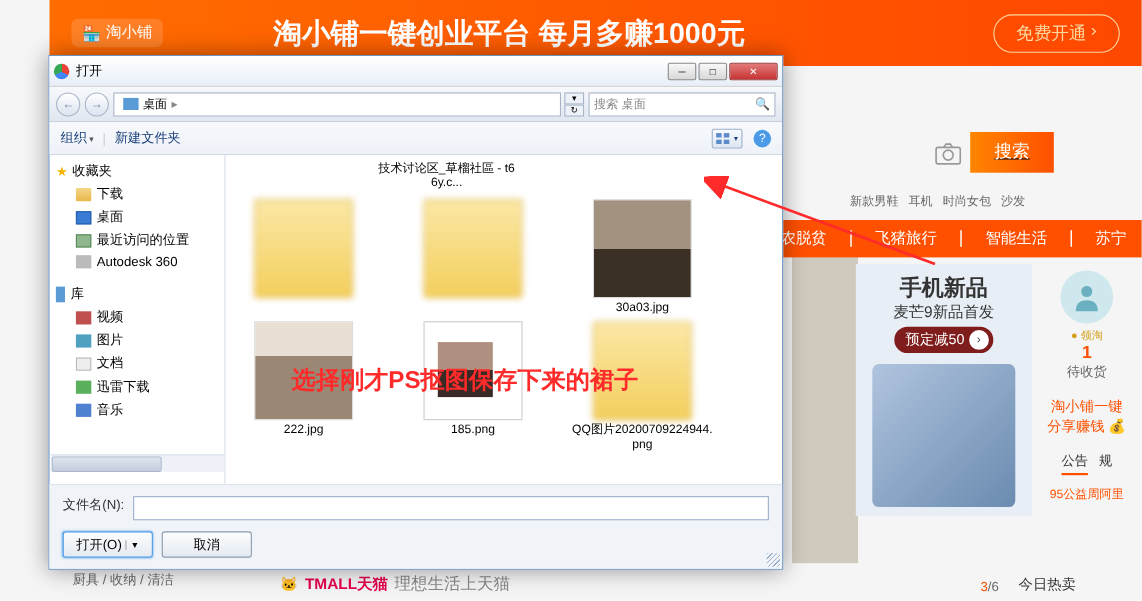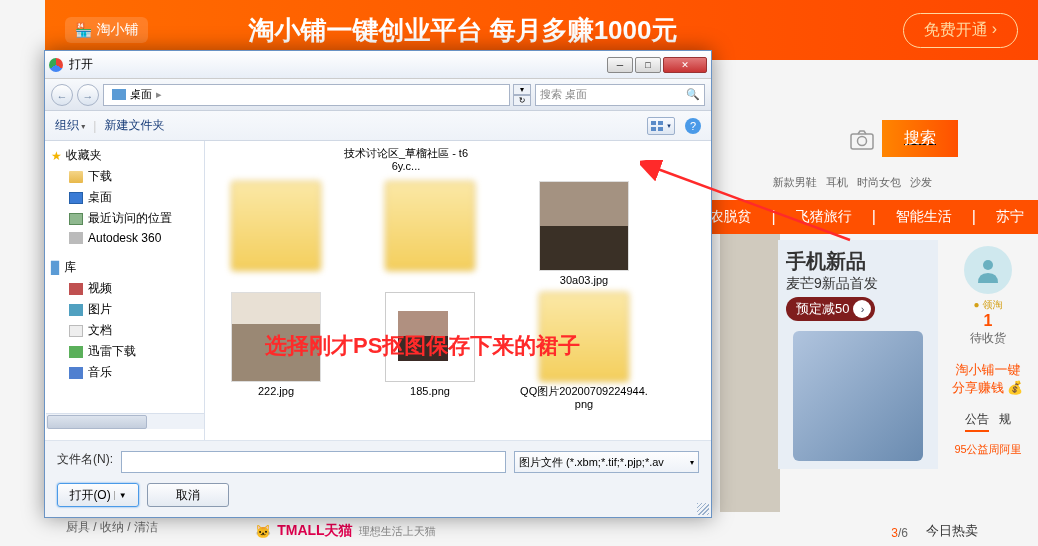--- a/index.html
+++ b/index.html
@@ -17,42 +17,42 @@
     .search-btn { background: linear-gradient(90deg, #ff8500, #ff5000); color: #fff; padding: 8px 22px; font-size: 16px; border-radius: 0; }
     .hot-words { position: absolute; top: 175px; right: 100px; font-size: 11px; color: #666; z-index: 2; }
     .hot-words span { margin-right: 6px; }
     
     
     .nav-bar { position: absolute; top: 200px; right: 0; height: 34px; background: #ff5000; display: flex; align-items: center; padding: 0 14px; gap: 20px; z-index: 2; }
     .nav-item { color: #fff; font-size: 14px; white-space: nowrap; }
     
     
     .right-col { position: absolute; top: 240px; right: 0; width: 260px; z-index: 2; display: flex; }
-    .ad-box { width: 160px; padding: 8px; background: #e8eef5; }
+    .ad-box { width: 160px; text-align: center; padding: 8px; background: #e8eef5; }
     .ad-box .phone-title { font-size: 20px; font-weight: bold; color: #333; }
     .ad-box .phone-sub { font-size: 14px; color: #333; }
     .ad-discount { background: #7f1d1d; color: #fff; display: inline-flex; align-items: center; border-radius: 14px; padding: 3px 4px 3px 10px; font-size: 13px; margin-top: 4px; }
     .ad-discount .circ { background: #fff; color: #3a4458; width: 18px; height: 18px; border-radius: 9px; display: inline-flex; align-items: center; justify-content: center; margin-left: 4px; font-size: 11px; }
     .phone-img { width: 130px; height: 130px; background: linear-gradient(135deg, #b0c4de, #6a8bb0); border-radius: 6px; margin: 10px auto 0; }
     .user-col { width: 100px; text-align: center; font-size: 12px; padding: 6px; }
     .avatar-ph { width: 48px; height: 48px; border-radius: 24px; background: #cfe8ee; margin: 0 auto 4px; display: flex; align-items: center; justify-content: center; }
     .count-red { color: #ff5000; font-size: 16px; font-weight: bold; }
     .txp-text { color: #ff5000; font-size: 13px; margin-top: 14px; }
     .tab-row { display: flex; gap: 10px; margin-top: 14px; font-size: 12px; color: #333; justify-content: center; }
     .tab-active { border-bottom: 2px solid #ff5000; padding-bottom: 2px; }
     .promo-text { color: #ff5000; font-size: 11px; margin-top: 10px; }
     
     
     .pager { position: absolute; bottom: 6px; right: 130px; font-size: 12px; color: #666; }
     .pager .cur { color: #ff5000; }
     .today-hot { position: absolute; bottom: 6px; right: 60px; font-size: 13px; color: #333; }
     .left-bottom { position: absolute; bottom: 10px; left: 66px; font-size: 12px; color: #666; }
     .tmall-row { position: absolute; bottom: 6px; left: 255px; display: flex; align-items: center; gap: 6px; font-size: 13px; }
     .tmall-logo { color: #e3004f; font-weight: bold; font-size: 14px; }
-    .tmall-sub { color: #888; font-size: 11px; }
+    .tmall-sub { color: #888; font-size: 15px; }
     .bg-img { position: absolute; top: 232px; left: 720px; width: 60px; height: 280px; background: #d0cabe; z-index: 1; }
     
     
     .dialog { position: absolute; top: 50px; left: 44px; width: 668px; height: 468px; background: #fff; border: 1px solid #6a93c4; box-shadow: 0 0 20px rgba(0,0,0,0.4); z-index: 10; display: flex; flex-direction: column; }
     .titlebar { height: 28px; background: linear-gradient(#fff, #e8eef7); display: flex; align-items: center; padding: 0 4px; border-bottom: 1px solid #ccc; }
     .chrome-icon { width: 14px; height: 14px; border-radius: 7px; background: conic-gradient(#ea4335 0 120deg, #4285f4 120deg 240deg, #34a853 240deg 360deg); margin-right: 6px; }
     .title-text { font-size: 12px; flex: 1; }
     .win-btns { display: flex; }
     .win-btn { width: 26px; height: 16px; border: 1px solid #888; background: linear-gradient(#f8f8f8,#d8d8d8); border-radius: 2px; margin-left: 2px; display: flex; align-items: center; justify-content: center; font-size: 9px; }
     .win-close { width: 44px; background: linear-gradient(#e27a7a,#c83434); color: #fff; border-color: #933; }
@@ -340,23 +340,20 @@
         </div>
       </div>
       <div class="annotation">选择刚才PS抠图保存下来的裙子</div>
     </div>
   </div>
 
   <div class="footer">
     <div class="fn-row">
       <span class="fn-label">文件名(N):</span>
       <input class="fn-input" type="text" style="">
-      <div class="fn-filter">
-          <span>图片文件 (*.xbm;*.tif;*.pjp;*.av</span>
-        </div>
     </div>
     <div class="btn-row">
       <div class="dlg-btn primary">
         <span>打开(O)</span>
         <span style="font-size:8px;margin-left:3px;border-left:1px solid #aaa;padding-left:4px">▼</span>
       </div>
       <div class="dlg-btn">取消</div>
     </div>
   </div>
   <div class="resize"></div>

